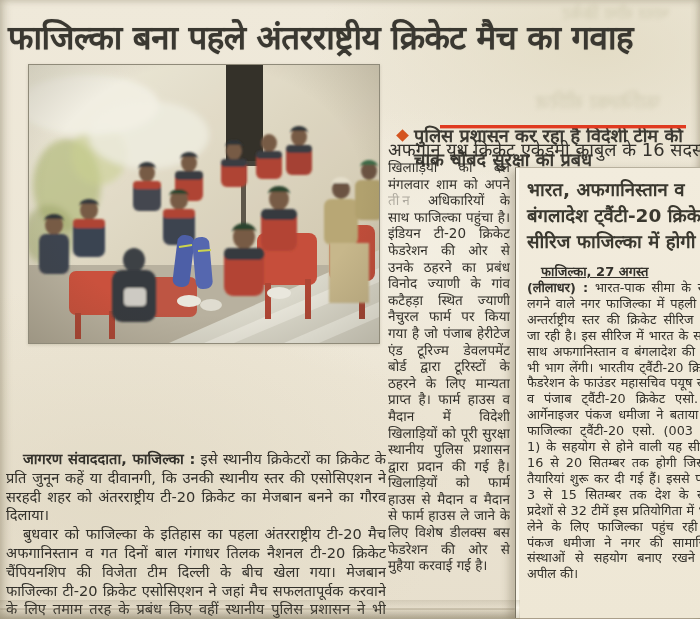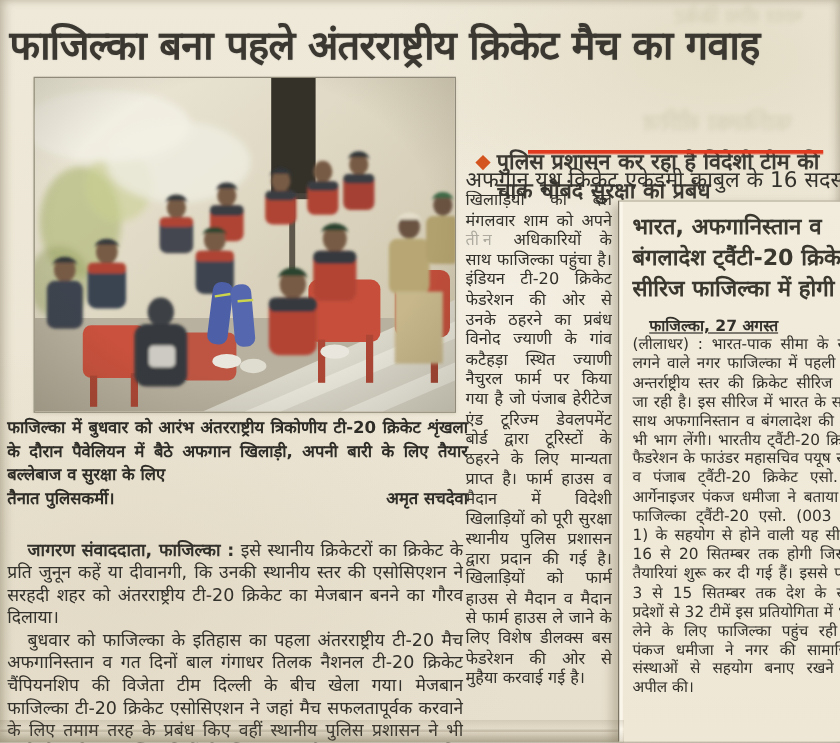--- a/index.html
+++ b/index.html
@@ -93,21 +93,21 @@
     overflow:hidden;
   }
   .box-title{
     font-size:18.5px; line-height:26px; font-weight:700; color:#3a382f;
     margin-bottom:7px;
   }
   .box-dateline{font-size:13px; font-weight:700; text-indent:14px; color:#33312b;text-decoration:underline;}
   .box-body{
     font-size:12.8px; line-height:15.9px; text-align:justify; color:#33312b;
   }
-  .box-byline{font-weight:400;}
+  .box-byline{font-weight:700;}
 
   
   .scan-band{
     left:0; top:600px; width:520px; height:19px;
     background:linear-gradient(180deg, rgba(120,110,85,.18), rgba(120,110,85,0) 40%, rgba(120,110,85,.22) 100%);
   }
   .fold-line{left:0px; top:608px; width:515px; height:2px; background:rgba(130,120,95,.25); border-radius:2px;}
 </style>
 </head>
 <body>
@@ -263,27 +263,20 @@
 
       <ellipse cx="160" cy="236" rx="12" ry="6" fill="#e9e7de"></ellipse>
       <ellipse cx="182" cy="240" rx="11" ry="6" fill="#dedbd0"></ellipse>
       <ellipse cx="250" cy="228" rx="12" ry="6" fill="#e9e7de"></ellipse>
 
       <rect x="0" y="0" width="350" height="278" fill="#efe9da" opacity="0.10"></rect>
       <rect x="0" y="0" width="350" height="278" fill="url(#vign)"></rect>
     </svg>
   </div>
 
-  <div class="abs caption">
-    <span>फाजिल्का में बुधवार को आरंभ अंतरराष्ट्रीय त्रिकोणीय टी-20 क्रिकेट शृंखला के दौरान पैवेलियन में बैठे अफगान खिलाड़ी, अपनी बारी के लिए तैयार बल्लेबाज व सुरक्षा के लिए</span>
-    <div class="caption-tail">
-      <span>तैनात पुलिसकर्मी।</span>
-      <span class="credit">अमृत सचदेवा</span>
-    </div>
-  </div>
 
   <div class="abs subhead">
     <span class="diamond"></span>
     <span>पुलिस प्रशासन कर रहा है विदेशी टीम की चाक चौबंद सुरक्षा का प्रबंध</span>
   </div>
   <div class="abs redrule"></div>
 
   <div class="abs lead-line">अफगान यूथ क्रिकेट एकेडमी काबुल के 16 सदस्यीय</div>
   <div class="abs narrow-col">
     <span>खिलाड़ियों का दल मंगलवार शाम को अपने</span>

